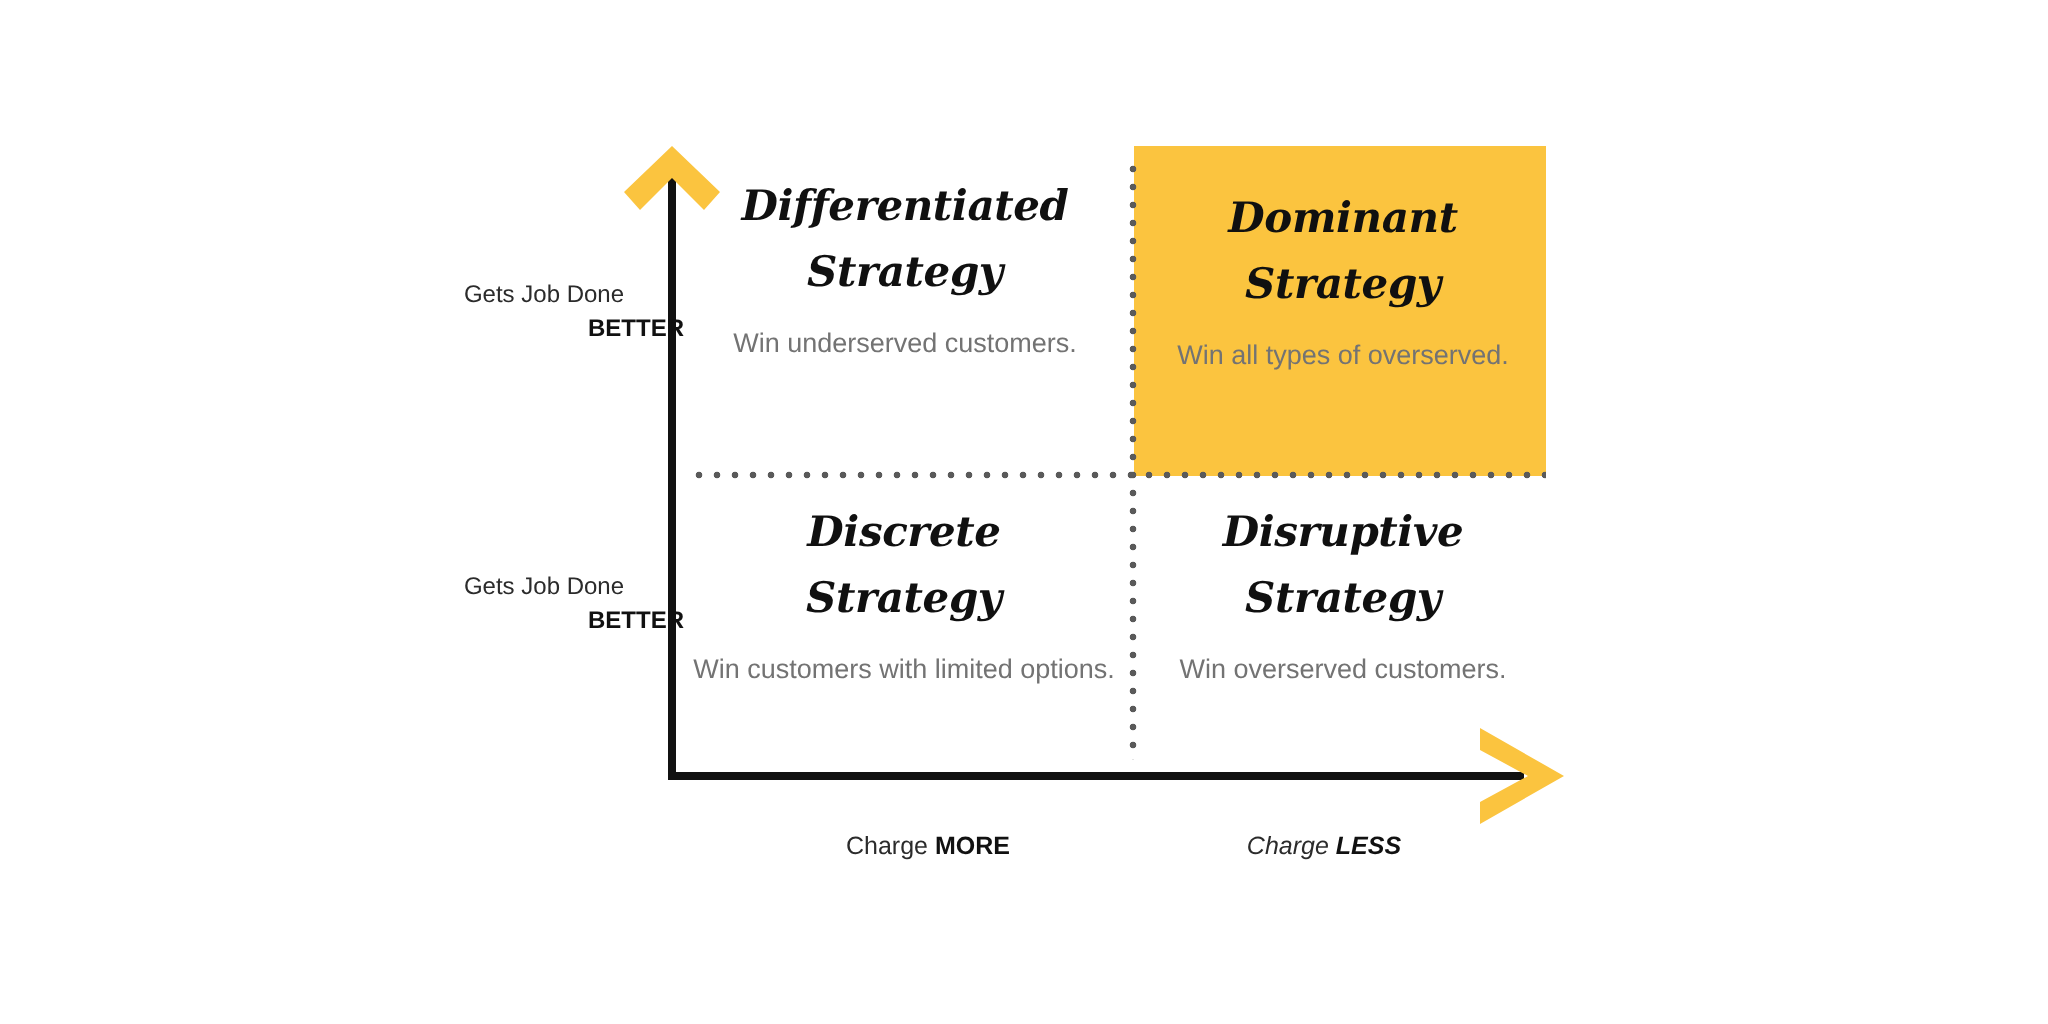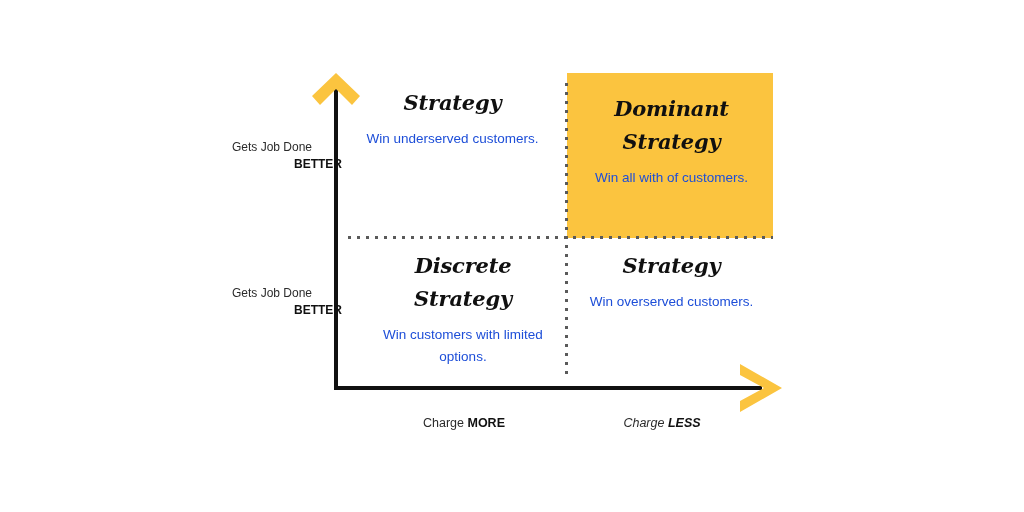--- a/index.html
+++ b/index.html
@@ -106,27 +106,27 @@
     font-size: 21px;
     line-height: 33px;
     letter-spacing: -0.2px;
     color: #101010;
     white-space: nowrap;
   }
   .quad-desc {
     font-family: "Liberation Sans", sans-serif;
     font-size: 13.5px;
     line-height: 22px;
-    color: #1d4ed8;
+    color: #737373;
     margin-top: 9px;
   }
 
   #quad-tl { left: 345px; top: 86px;  width: 215px; }
   #quad-tr { left: 569px; top: 92px;  width: 205px; }
-  #quad-bl { left: 338px; top: 249px; width: 228px; padding-left: 22px; }
+  #quad-bl { left: 338px; top: 249px; width: 228px; }
   #quad-br { left: 569px; top: 249px; width: 205px; }
 
   
   .axis-label {
     position: absolute;
     text-align: center;
     font-family: "Liberation Sans", sans-serif;
     font-size: 12px;
     line-height: 17px;
     color: #2b2b2b;
@@ -168,37 +168,39 @@
       <path d="M25 1 L49 24 L41 33 L25 17 L9 33 L1 24 Z" fill="#fbc43f"></path>
     </svg>
   </div>
   <div class="arrow-right">
     <svg width="44" height="50" viewBox="0 0 44 50" xmlns="http://www.w3.org/2000/svg">
       <path d="M1 1 L43 25 L1 49 L1 38 L25 25 L1 12 Z" fill="#fbc43f"></path>
     </svg>
   </div>
 
   <div class="quad" id="quad-tl">
+    <div class="quad-title">Differentiated</div>
     <div class="quad-title">Strategy</div>
     <div class="quad-desc">Win underserved customers.</div>
   </div>
 
   <div class="quad" id="quad-tr">
     <div class="quad-title">Dominant</div>
     <div class="quad-title">Strategy</div>
-    <div class="quad-desc">Win all with of customers.</div>
+    <div class="quad-desc">Win all types of overserved.</div>
   </div>
 
   <div class="quad" id="quad-bl">
     <div class="quad-title">Discrete</div>
     <div class="quad-title">Strategy</div>
     <div class="quad-desc">Win customers with limited options.</div>
   </div>
 
   <div class="quad" id="quad-br">
+    <div class="quad-title">Disruptive</div>
     <div class="quad-title">Strategy</div>
     <div class="quad-desc">Win overserved customers.</div>
   </div>
 
   <div class="axis-label" id="label-better">
     <div>Gets Job Done</div>
     <div class="strong">BETTER</div>
   </div>
   <div class="axis-label" id="label-worse">
     <div>Gets Job Done</div>

